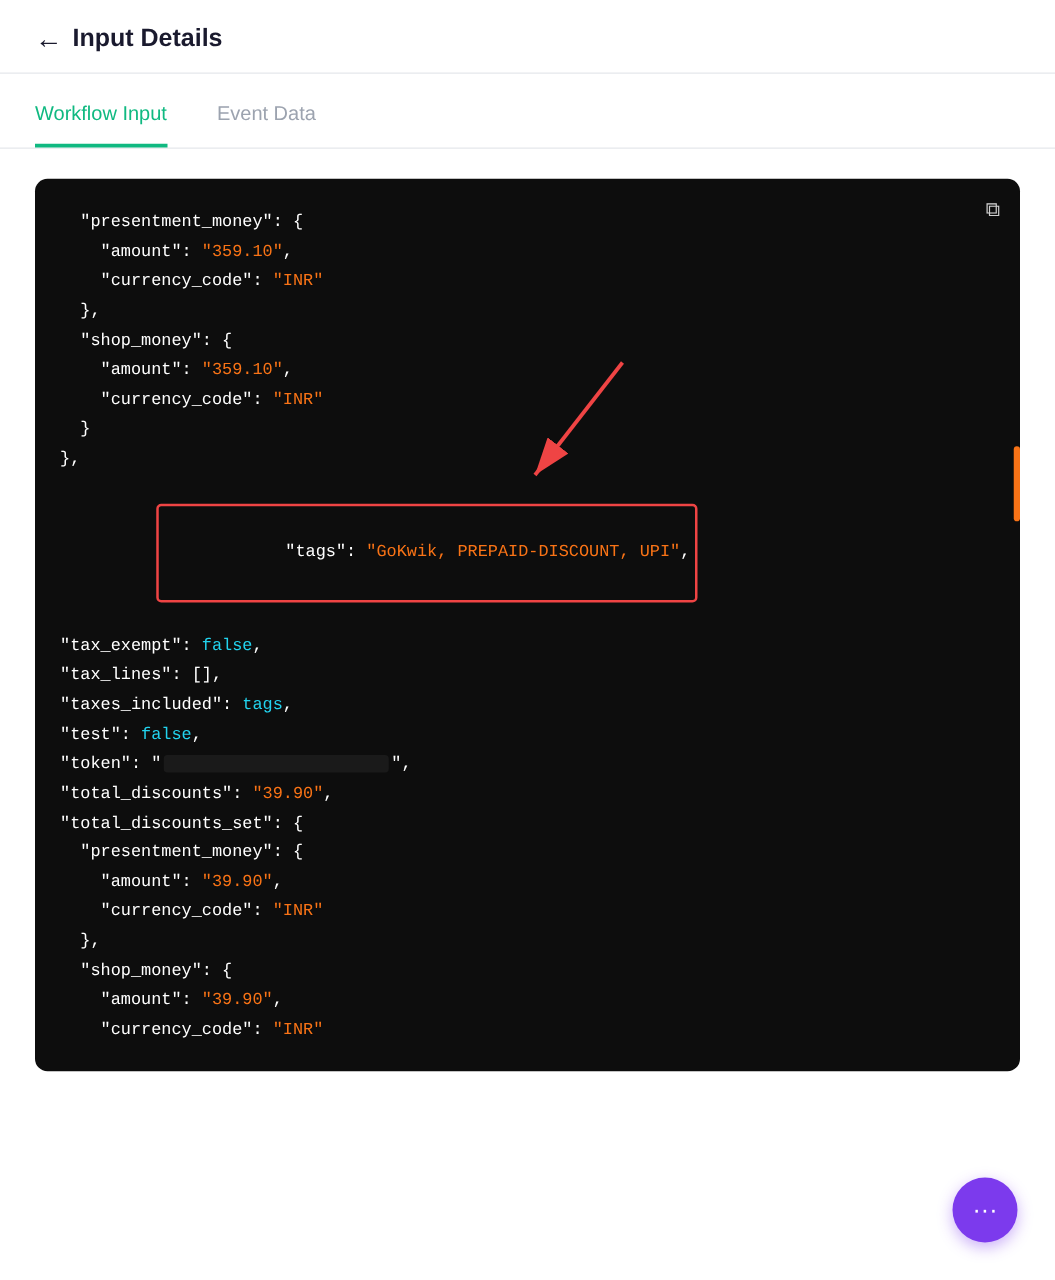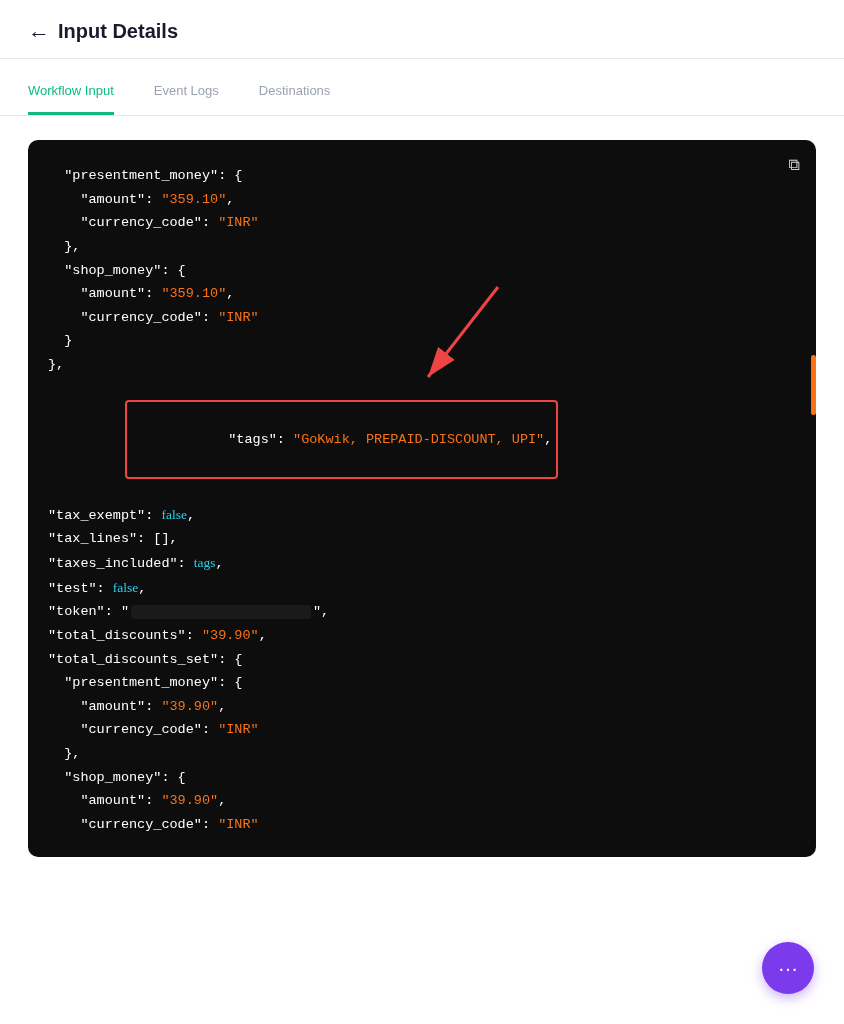--- a/index.html
+++ b/index.html
@@ -38,21 +38,21 @@
     .tabs {
       display: flex;
       align-items: center;
       padding: 0 28px;
       border-bottom: 1px solid #e5e7eb;
       margin-top: 8px;
       gap: 40px;
     }
     .tab {
       padding: 16px 0 14px 0;
-      font-size: 13px;
+      font-size: 16px;
       font-weight: 500;
       color: #9ca3af;
       cursor: pointer;
       border-bottom: 3px solid transparent;
       position: relative;
       text-align: center;
     }
     .tab.active {
       color: #10b981;
       border-bottom: 3px solid #10b981;
@@ -87,21 +87,21 @@
       line-height: 1.75;
       color: #ffffff;
     }
 
     .code-line {
       display: block;
       white-space: pre;
     }
 
     .str-val { color: #f97316; }
-    .bool-val { color: #22d3ee; font-family: Liberation Serif, serif; }
+    .bool-val { color: #22d3ee; }
     .key-text { color: #ffffff; }
 
     
     .highlighted-line {
       background: transparent;
       border: 2px solid #ef4444;
       border-radius: 4px;
       padding: 2px 4px;
       display: inline-block;
       margin-left: -4px;
@@ -155,22 +155,21 @@
 
 <div class="header">
   <a class="back-btn">
     <span class="back-arrow">←</span>
     <span>Input Details</span>
   </a>
 </div>
 
 <div class="tabs">
   <div class="tab active">Workflow Input</div>
-  <div class="tab">Event Logs</div>
-  <div class="tab">Destinations</div>
+  <div class="tab">Event Data</div>
 </div>
 
 <div class="content">
   <div class="code-block">
 
     <span class="copy-icon">⧉</span>
 
     <div class="code-content">
 
       <span class="code-line"><span class="key-text">  "presentment_money": {</span></span>

